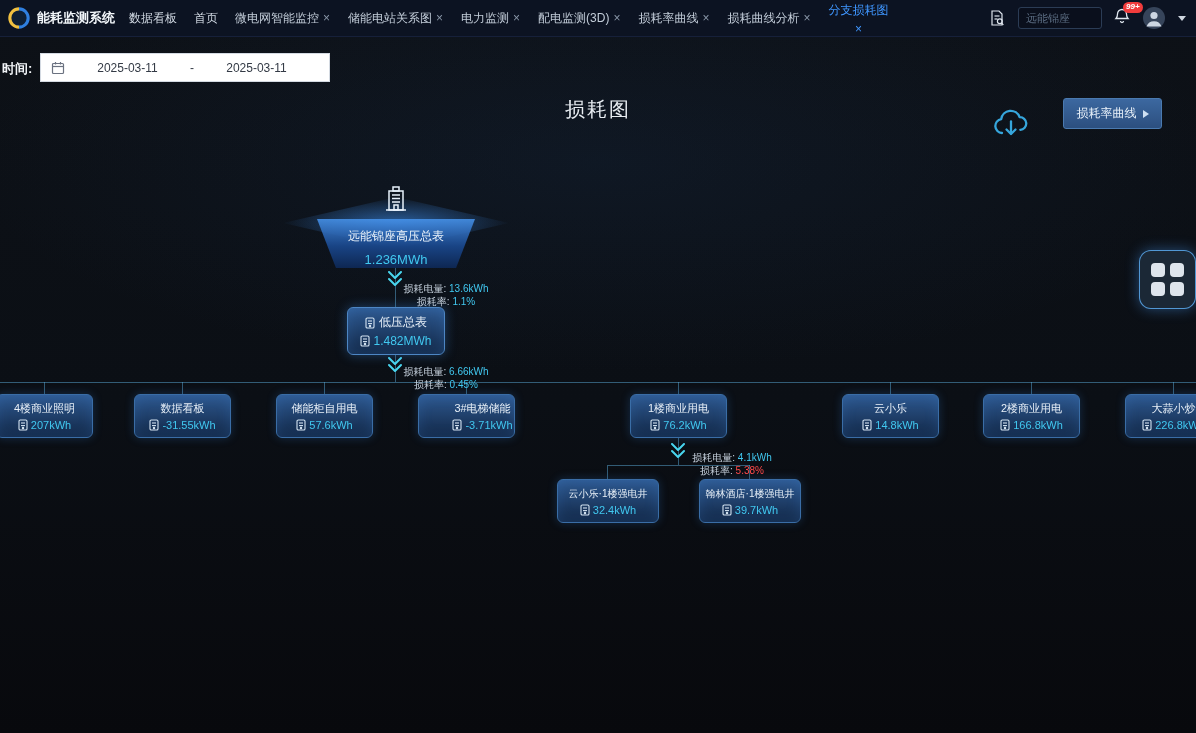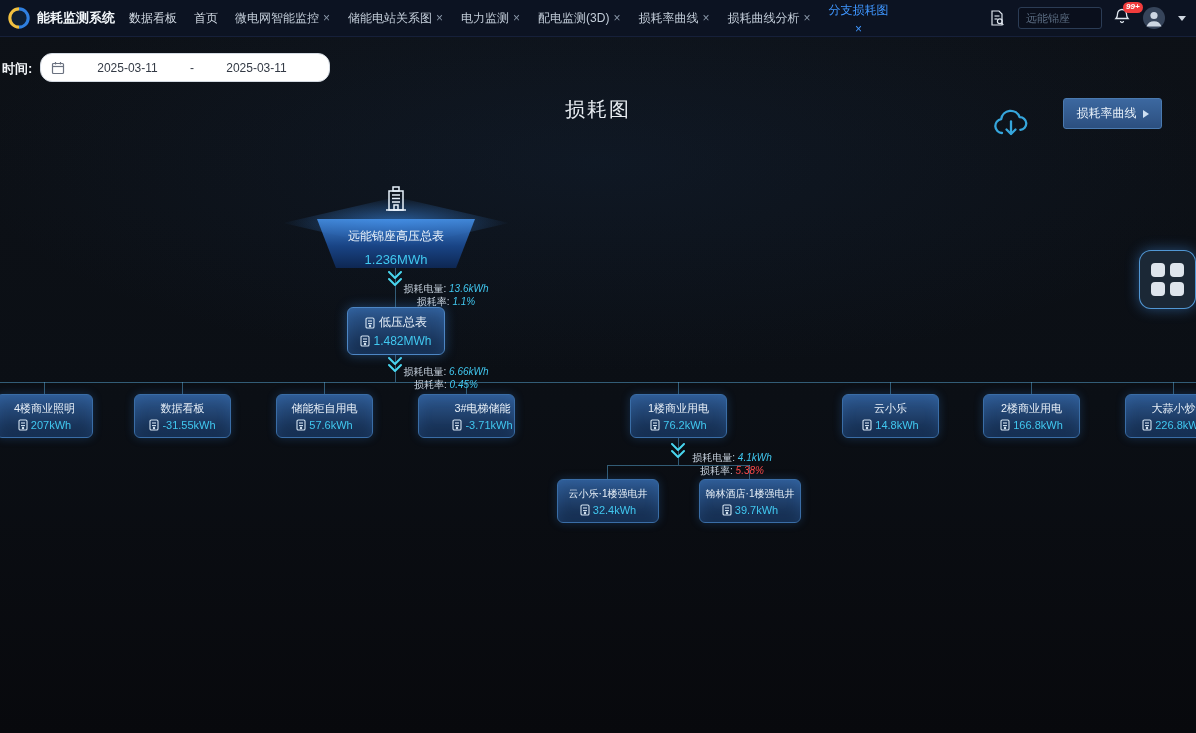--- a/index.html
+++ b/index.html
@@ -37,21 +37,21 @@
     font-size:8px; font-weight:bold; line-height:10px; height:11px;
     padding:0 3px; border-radius:6px;font-style:italic;
   }
   .avatar { width:24px; height:24px; border-radius:50%; overflow:hidden; cursor:pointer;}
   .caret { width:0; height:0; border-left:4px solid transparent; border-right:4px solid transparent;
     border-top:5px solid #cfd6df; cursor:pointer;}
   
   .time-label { position:absolute; left:2px; top:60px; font-size:13px; font-weight:bold; color:#f2f5f8; z-index:5;}
   .date-box {
     position:absolute; left:40px; top:53px; width:290px; height:29px;
-    background:#ffffff; border:1px solid #d4dae2; border-radius:12px;
+    background:#ffffff; border:1px solid #d4dae2; border-radius:0;
     display:flex; align-items:center; padding:0 10px; z-index:5; cursor:pointer;
   }
   .date-box .dt { flex:1; text-align:center; font-size:12px; color:#333a45;}
   .date-box .sep { color:#333a45; font-size:12px;}
   
   .chart-title { position:absolute; top:96px; left:0; width:100%; text-align:center;
     font-size:20px; font-weight:500; letter-spacing:2px; color:#e8edf2; z-index:4;}
   .cloud-btn { position:absolute; left:991px; top:106px; z-index:6; cursor:pointer;}
   .curve-btn {
     position:absolute; left:1063px; top:98px; width:99px; height:31px;
@@ -101,21 +101,21 @@
   .node.child { top:394px; }
   .node.gc { top:479px; width:102px;}
   .node.gc .n-name { font-size:10px;}
   .micon { color:#d5e4f2; flex:none;}
   .cline { position:absolute; background:rgba(90,170,215,.5); z-index:1;}
   .cline.h { height:1px;}
   .cline.v { width:1px;}
   .arrow { position:absolute; z-index:2;}
   .loss { position:absolute; font-size:10px; line-height:12.5px; text-align:center;
     color:#c9d4e0; z-index:5; white-space:nowrap; width:96px;}
-  .loss .lv { color:#41c8f0;font-style:italic;}
+  .loss .lv { color:#41c8f0;}
   .loss .lv.red { color:#ff4a4a;}
   .bg-sheen { position:absolute; inset:37px 0 0 0; z-index:0;
     background:radial-gradient(900px 300px at 50% 18%, rgba(30,60,100,.18), transparent 70%);}
 </style>
 </head>
 <body>
 
 <svg width="0" height="0" style="position:absolute">
   <defs>
     <g id="meter" fill="none" stroke="currentColor" stroke-width="1.1">

